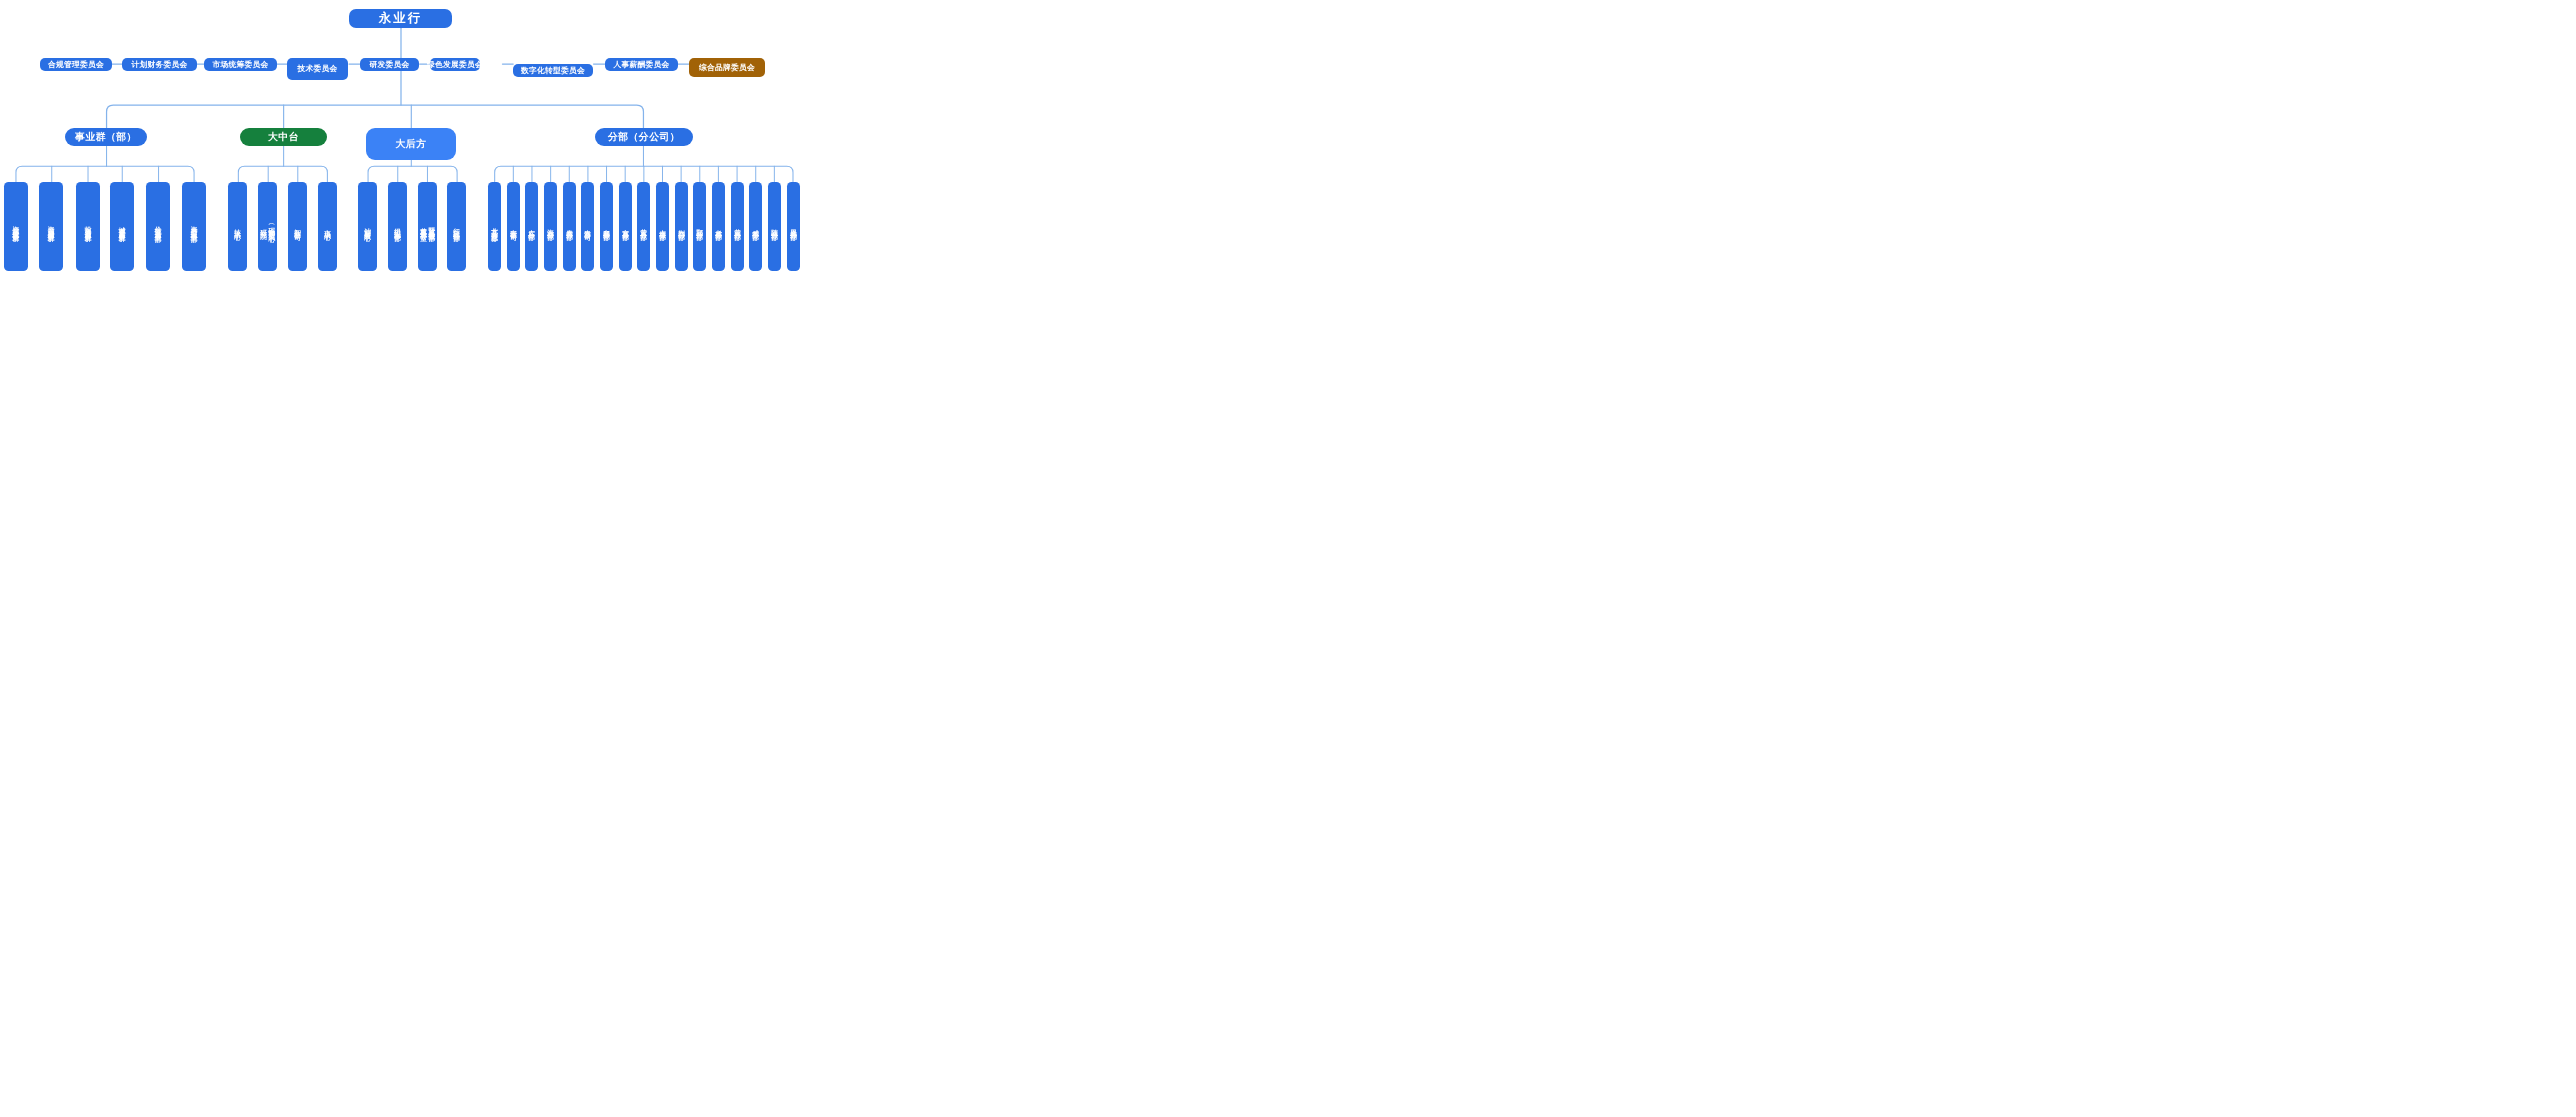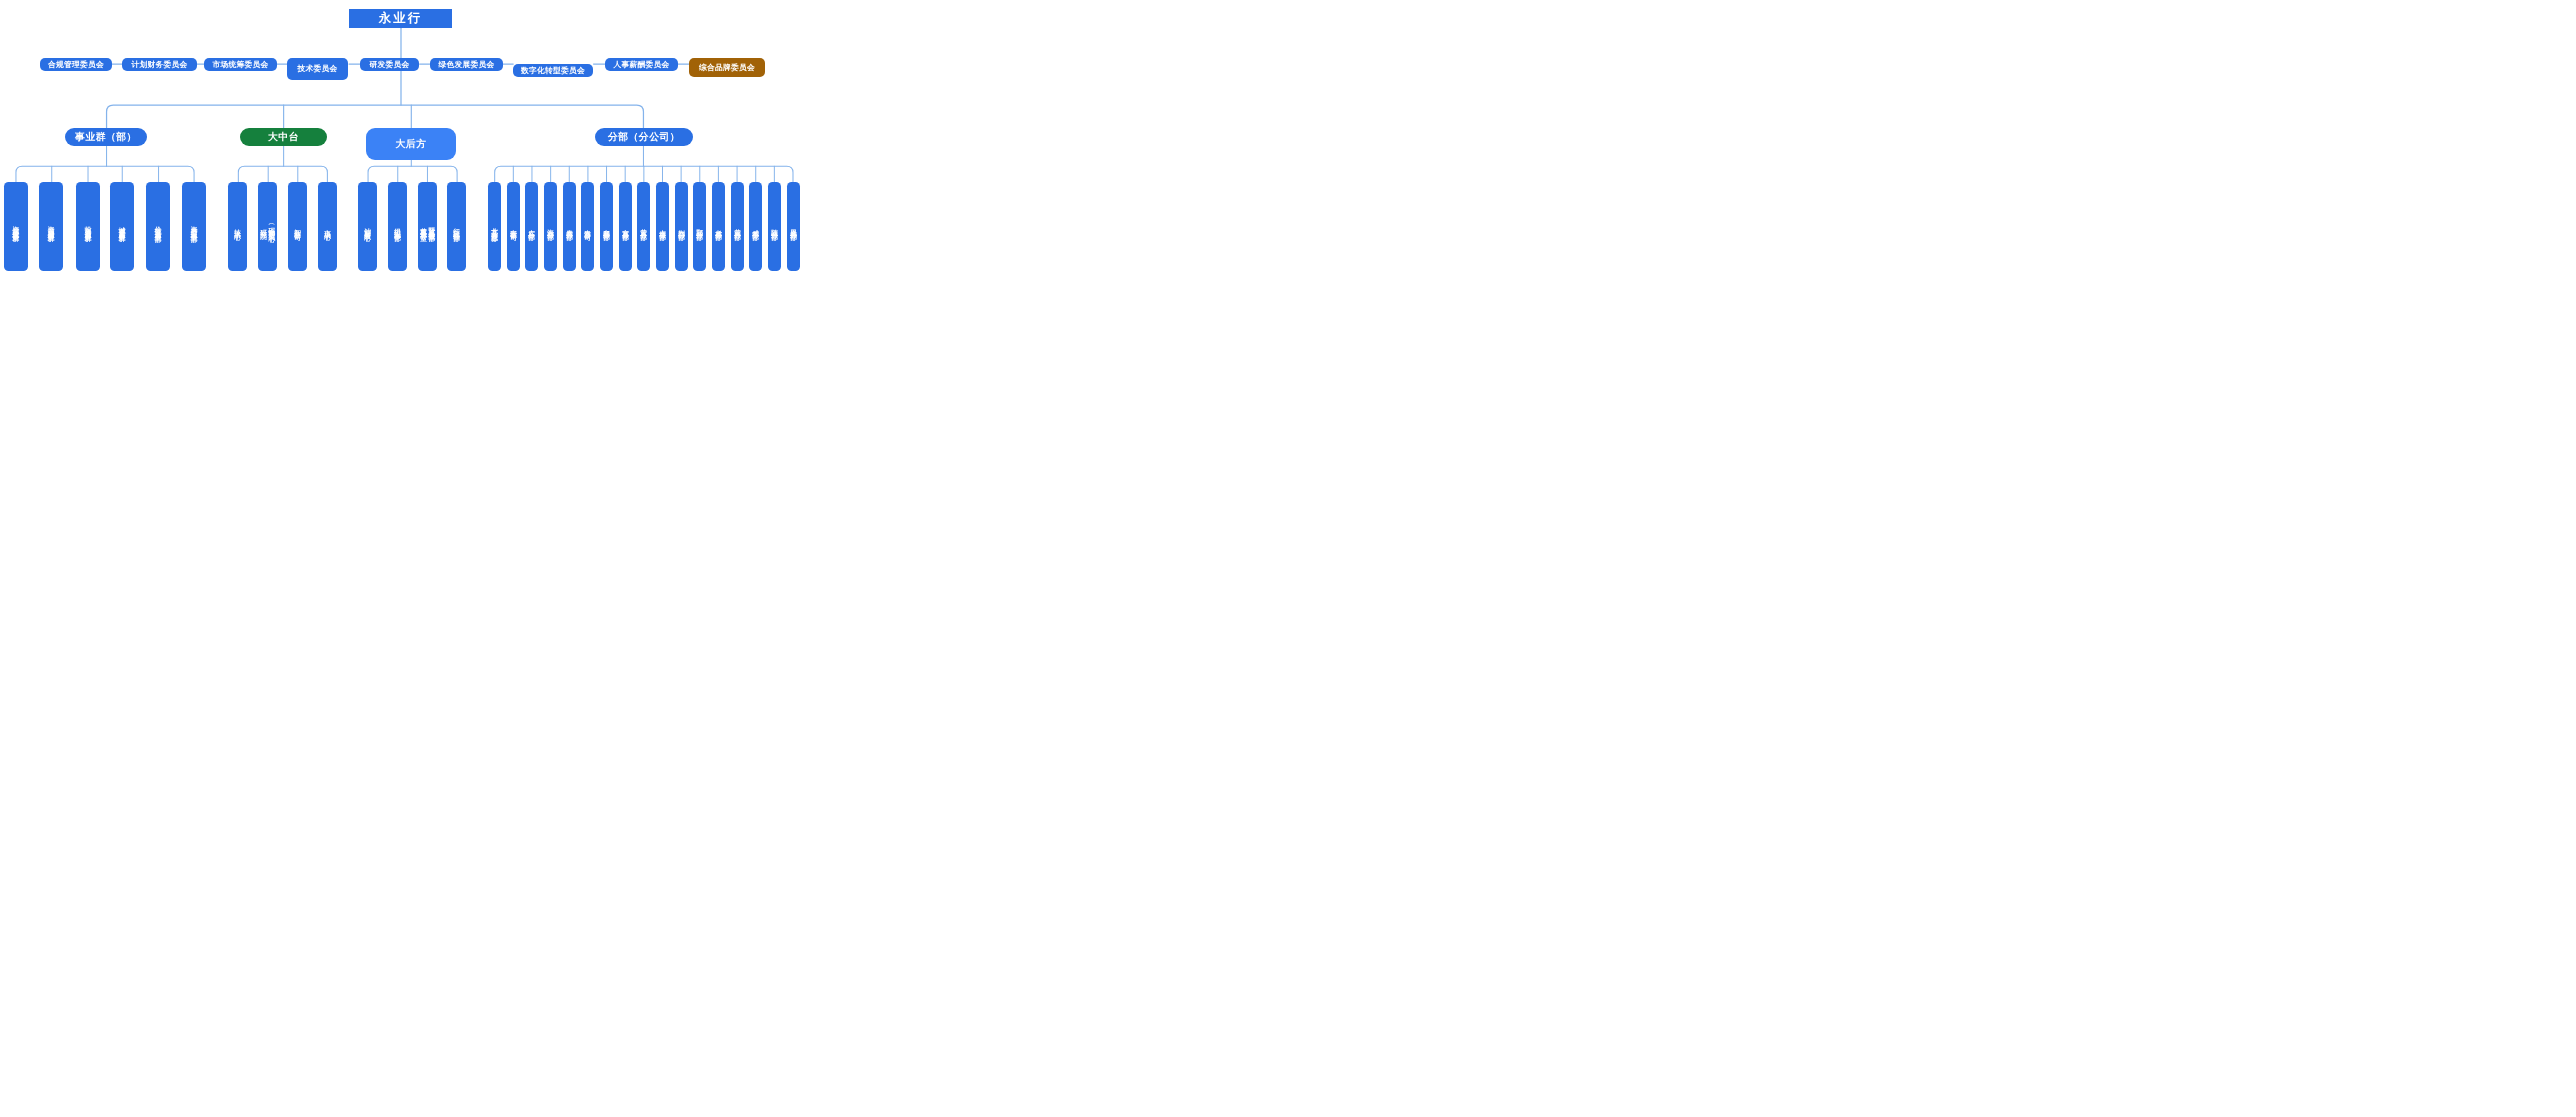--- a/index.html
+++ b/index.html
@@ -5,21 +5,21 @@
   html,body{margin:0;padding:0;background:#ffffff;}
   body{font-family:"Liberation Sans","DejaVu Sans",sans-serif;}
   #org-canvas{position:relative;width:802px;height:279px;background:#ffffff;overflow:hidden;}
   #connectors{position:absolute;left:0;top:0;width:802px;height:279px;}
   .box{
     position:absolute;
     display:flex;align-items:center;justify-content:center;
     color:#fff;font-weight:700;box-sizing:border-box;
     text-align:center;
   }
-  .root-node{font-size:12.4px;letter-spacing:2.1px;border-radius:0;}
+  .root-node{font-size:12.4px;letter-spacing:2.1px;border-radius:7px;}
   .committee-node{font-size:7.7px;letter-spacing:0.3px;border-radius:5px;white-space:nowrap;}
   .branch-node{font-size:9.8px;letter-spacing:0.5px;border-radius:9px;white-space:nowrap;}
   .leaf-node{font-size:6.7px;border-radius:4.6px;}
   .leaf-node span{
     writing-mode:vertical-lr;
     text-orientation:mixed;
     letter-spacing:1.5px;
     line-height:1.25;
     white-space:pre-line;
     text-align:center;
@@ -74,21 +74,21 @@
       <path d="M1503.3 323 V353" fill="none" stroke="#84B3EB" stroke-width="1.9" stroke-linecap="round"></path>
       <path d="M1249 283 V323" fill="none" stroke="#84B3EB" stroke-width="2" stroke-linecap="round"></path>
     </svg>
 
 <div class="box root-node" style="left: 349px; top: 8.8px; width: 103px; height: 19.6px; background: rgb(42, 111, 227); color: rgb(255, 255, 255);">永业行</div>
     <div class="box committee-node" style="left: 40px; top: 58px; width: 72px; height: 13px; background: rgb(42, 111, 227); color: rgb(255, 255, 255);">合规管理委员会</div>
     <div class="box committee-node" style="left: 122px; top: 58px; width: 75px; height: 13px; background: rgb(42, 111, 227); color: rgb(255, 255, 255);">计划财务委员会</div>
     <div class="box committee-node" style="left: 204px; top: 58px; width: 73px; height: 13px; background: rgb(42, 111, 227); color: rgb(255, 255, 255);">市场统筹委员会</div>
     <div class="box committee-node" style="left: 287px; top: 58px; width: 61px; height: 22px; background: rgb(42, 111, 227); color: rgb(255, 255, 255);">技术委员会</div>
     <div class="box committee-node" style="left: 360px; top: 58px; width: 59px; height: 13px; background: rgb(42, 111, 227); color: rgb(255, 255, 255);">研发委员会</div>
-    <div class="box committee-node" style="left: 430px; top: 58px; width: 73px; height: 13px; background: rgb(42, 111, 227); color: rgb(255, 255, 255);">绿色发展委员会</div>
+    <div class="box committee-node" style="left: 430px; top: 58px; width: 50px; height: 13px; background: rgb(42, 111, 227); color: rgb(255, 255, 255);">绿色发展委员会</div>
     <div class="box committee-node" style="left: 513px; top: 64px; width: 80px; height: 13px; background: rgb(42, 111, 227); color: rgb(255, 255, 255);">数字化转型委员会</div>
     <div class="box committee-node" style="left: 605px; top: 58px; width: 73px; height: 13px; background: rgb(42, 111, 227); color: rgb(255, 255, 255);">人事薪酬委员会</div>
     <div class="box committee-node" style="left: 689px; top: 58px; width: 76px; height: 19px; background: #a16207; color: rgb(255, 255, 255);">综合品牌委员会</div>
     <div class="box branch-node" style="left: 65px; top: 128px; width: 82px; height: 18px; background: rgb(42, 111, 227); color: rgb(255, 255, 255);">事业群（部）</div>
     <div class="box leaf-node" style="left: 3.6px; top: 182px; width: 24px; height: 89px; background: rgb(42, 111, 227); color: rgb(255, 255, 255);">
       <span>资源环境事业群</span>
     </div>
     <div class="box leaf-node" style="left: 39px; top: 182px; width: 24px; height: 89px; background: rgb(42, 111, 227); color: rgb(255, 255, 255);">
       <span>资源利用事业群</span>
     </div>

